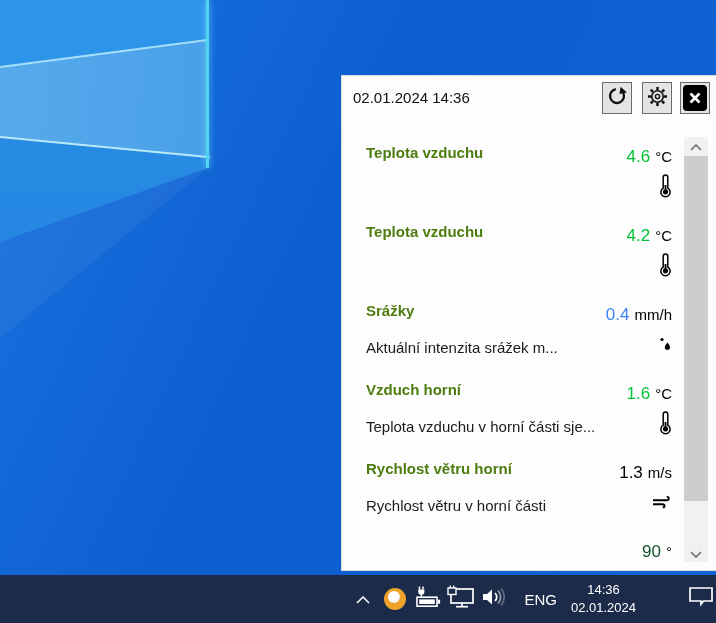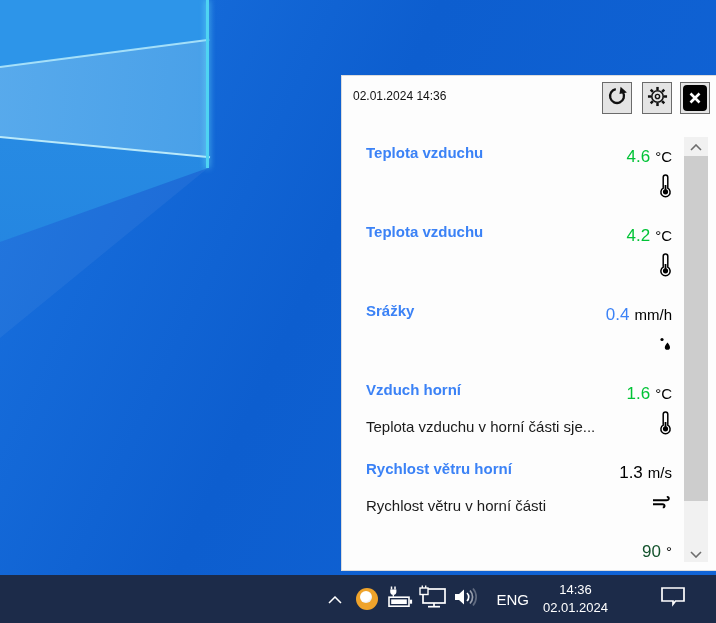--- a/index.html
+++ b/index.html
@@ -25,49 +25,49 @@
     background:#4fd4f3;box-shadow:0 0 6px rgba(110,225,250,.9);}
   .wp-edge-top{position:absolute;left:0;top:66px;width:211px;height:2px;
     background:rgba(190,240,252,.8);transform-origin:left center;transform:rotate(-7.4deg);}
   .wp-edge-bot{position:absolute;left:0;top:136px;width:211px;height:2px;
     background:rgba(200,242,252,.9);transform-origin:left center;transform:rotate(5.5deg);}
 
   
   .panel{position:absolute;left:341px;top:75px;width:375px;height:496px;
     background:#fdfdfd;border:1px solid #dcdcdc;border-right:none;color:#000;}
   .panel-header{position:absolute;left:0;top:0;width:100%;height:59px;}
-  .hdr-datetime{position:absolute;left:11px;top:13px;font-size:12px;color:#111;}
+  .hdr-datetime{position:absolute;left:11px;top:13px;font-size:15px;color:#111;}
   .hdr-btn{position:absolute;top:6px;width:30px;height:32px;background:#e4e4e4;
     border:1px solid #6b6b6b;display:flex;align-items:center;justify-content:center;cursor:pointer;}
   .btn-refresh{left:260px;}
   .btn-settings{left:300px;}
   .btn-close{left:338px;}
   .close-square{width:24px;height:26px;background:#000;border-radius:4px;
     display:flex;align-items:center;justify-content:center;}
 
   
   .sensor-list{position:absolute;left:0;top:59px;width:330px;height:437px;overflow:hidden;}
   .sensor-row{position:relative;height:79px;}
-  .row-title{position:absolute;left:24px;top:9px;font-size:15px;font-weight:bold;color:#3b82f6;white-space:nowrap;}
+  .row-title{position:absolute;left:24px;top:9px;font-size:15px;font-weight:bold;color:#4d7c0f;white-space:nowrap;}
   .row-value{position:absolute;right:0;top:12px;white-space:nowrap;}
   .value-num{font-size:17px;font-weight:normal;}
   .value-unit{font-size:15px;color:#000;margin-left:5px;}
   .row-subtitle{position:absolute;left:24px;top:46px;font-size:15px;color:#1b1b1b;white-space:nowrap;}
   .row-icon{position:absolute;right:0;top:38px;height:26px;display:flex;align-items:center;justify-content:flex-end;}
 
   
   .sb-track{position:absolute;left:342px;top:61px;width:24px;height:425px;background:#f1f1f1;}
   .sb-btn{position:absolute;left:0;width:24px;height:18px;display:flex;align-items:center;justify-content:center;cursor:pointer;}
   .sb-up{top:0;}
   .sb-down{bottom:0;}
   .sb-thumb{position:absolute;left:0;top:19px;width:24px;height:345px;background:#cdcdcd;cursor:pointer;}
 
   
   .taskbar{position:absolute;left:0;top:575px;width:716px;height:48px;background:#1c2b49;
-    display:flex;align-items:center;justify-content:flex-end;padding-right:28px;color:#fff;}
+    display:flex;align-items:center;justify-content:flex-end;color:#fff;}
   .tb-item{display:flex;align-items:center;justify-content:center;cursor:pointer;}
   .tb-chevron{width:22px;height:30px;margin-right:6px;}
   .tb-icon{width:30px;height:30px;margin-right:3px;}
   .tray-app-icon{width:22px;height:22px;border-radius:50%;background:#efa32b;position:relative;}
   .tray-app-icon::after{content:"";position:absolute;left:4px;top:3px;width:12px;height:12px;border-radius:50%;
     background:radial-gradient(circle at 40% 35%,#ffffff 55%,#c9ced2 100%);}
   .tb-lang{font-size:15px;margin:0 10px 0 8px;padding:0 4px;}
   .tb-clock{font-size:13px;line-height:18px;text-align:center;white-space:nowrap;}
   .tb-action{margin-left:50px;width:30px;height:30px;}
 </style>
@@ -152,20 +152,21 @@
     <line x1="6.5" y1="11" x2="6.5" y2="16" stroke="#000" stroke-width="1.8"></line>
   </svg>
 </div>
   </div>
 
   <div class="sensor-row">
     <div class="row-title">Srážky</div>
     <div class="row-value">
       <span class="value-num" style="color: #3b82f6;">0.4</span><span class="value-unit">mm/h</span>
     </div>
+    <div class="row-subtitle">Aktuální intenzita srážek m...</div>
     <div class="row-icon">
   <svg width="14" height="16" viewBox="0 0 14 16">
     <circle cx="4" cy="3.5" r="1.6" fill="#000"></circle>
     <path d="M9.5 6.5 C10.8 8.4 12 9.8 12 11.2 a2.6 2.6 0 1 1 -5.2 0 C6.8 9.8 8.2 8.4 9.5 6.5 Z" fill="#000"></path>
   </svg>
 </div>
   </div>
 
   <div class="sensor-row">
     <div class="row-title">Vzduch horní</div>

